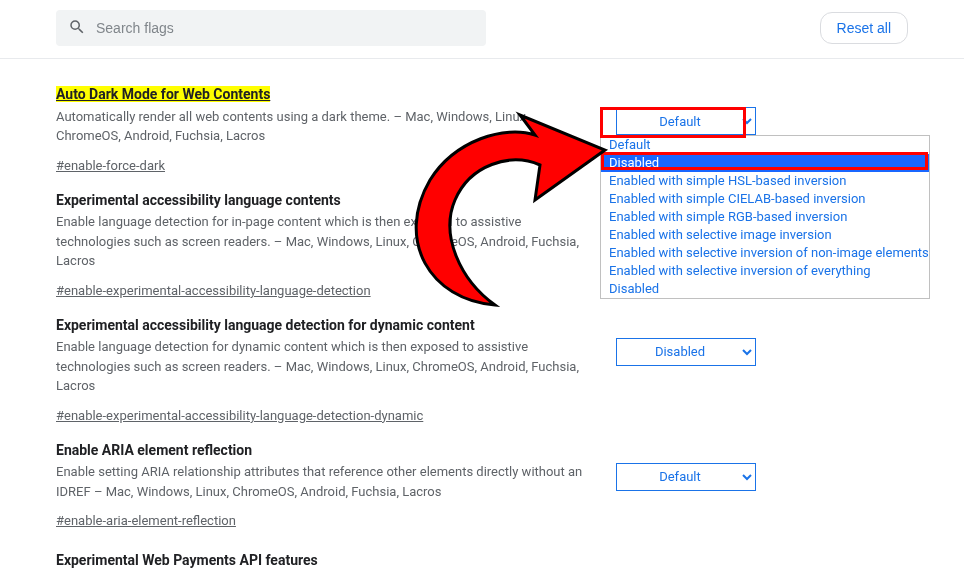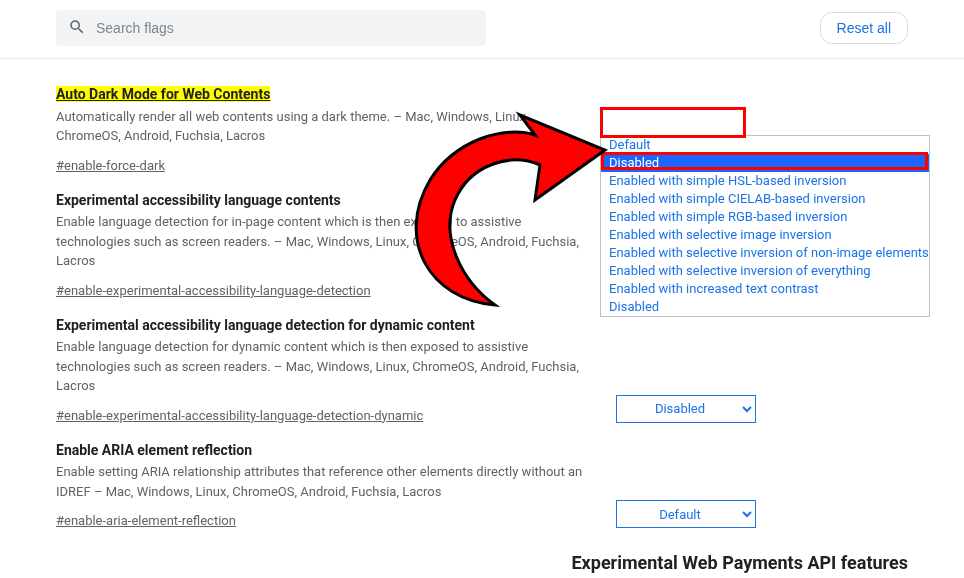--- a/index.html
+++ b/index.html
@@ -49,21 +49,21 @@
     border-radius: 12px;
     cursor: pointer;
     margin-left: auto;
   }
   .content {
     padding: 8px 56px 0 56px;
   }
   .flag {
     padding: 18px 0 0 0;
     display: flex;
-    align-items: flex-end;
+    align-items: flex-start;
     gap: 30px;
   }
   .flag-left {
     flex: 0 0 530px;
   }
   .flag-title {
     font-size: 14px;
     font-weight: 700;
     color: #202124;
     line-height: 1.4;
@@ -133,25 +133,24 @@
   .arrow-annotation {
     position: absolute;
     left: 375px;
     top: 80px;
     width: 240px;
     height: 240px;
     z-index: 10;
     pointer-events: none;
   }
   .partial-title {
-    font-size: 18px;
+    font-size: 14px;
     font-weight: 700;
     color: #202124;
     padding-top: 24px;
-    text-align: right;
   }
 </style>
 </head>
 <body>
 
 <div class="topbar">
   <div class="search-wrap">
     <span>
       <svg width="18" height="18" viewBox="0 0 24 24" fill="#5f6368">
           <path d="M15.5 14h-.79l-.28-.27A6.471 6.471 0 0016 9.5 6.5 6.5 0 109.5 16c1.61 0 3.09-.59 4.23-1.57l.27.28v.79l5 4.99L20.49 19l-4.99-5zm-6 0C7.01 14 5 11.99 5 9.5S7.01 5 9.5 5 14 7.01 14 9.5 11.99 14 9.5 14z"></path>
@@ -220,21 +219,20 @@
 
 <div class="dropdown-list" id="dropdown-list">
     <div class="dropdown-item">Default</div>
     <div class="dropdown-item selected">Disabled</div>
     <div class="dropdown-item">Enabled with simple HSL-based inversion</div>
     <div class="dropdown-item">Enabled with simple CIELAB-based inversion</div>
     <div class="dropdown-item">Enabled with simple RGB-based inversion</div>
     <div class="dropdown-item">Enabled with selective image inversion</div>
     <div class="dropdown-item">Enabled with selective inversion of non-image elements</div>
     <div class="dropdown-item">Enabled with selective inversion of everything</div>
-    <div class="dropdown-item">Enabled with increased text contrast</div>
     <div class="dropdown-item">Disabled</div>
   </div>
 
 <div class="red-outline" style="left:600px; top:107px; width:146px; height:31px;"></div>
 <div class="red-outline" style="left:601px; top:152px; width:327px; height:18px;"></div>
 
 <div class="arrow-annotation">
   <svg width="240" height="240" viewBox="0 0 240 240">
     <defs></defs>
     <path d="M 120 225

